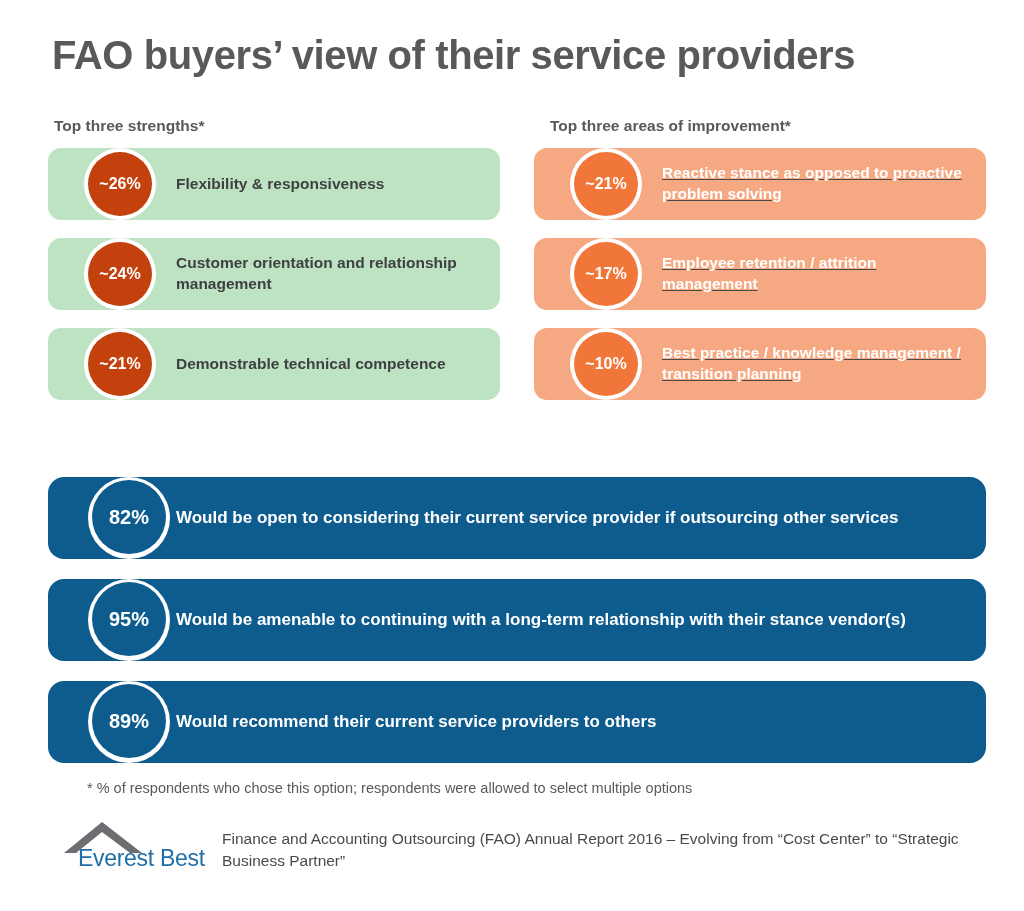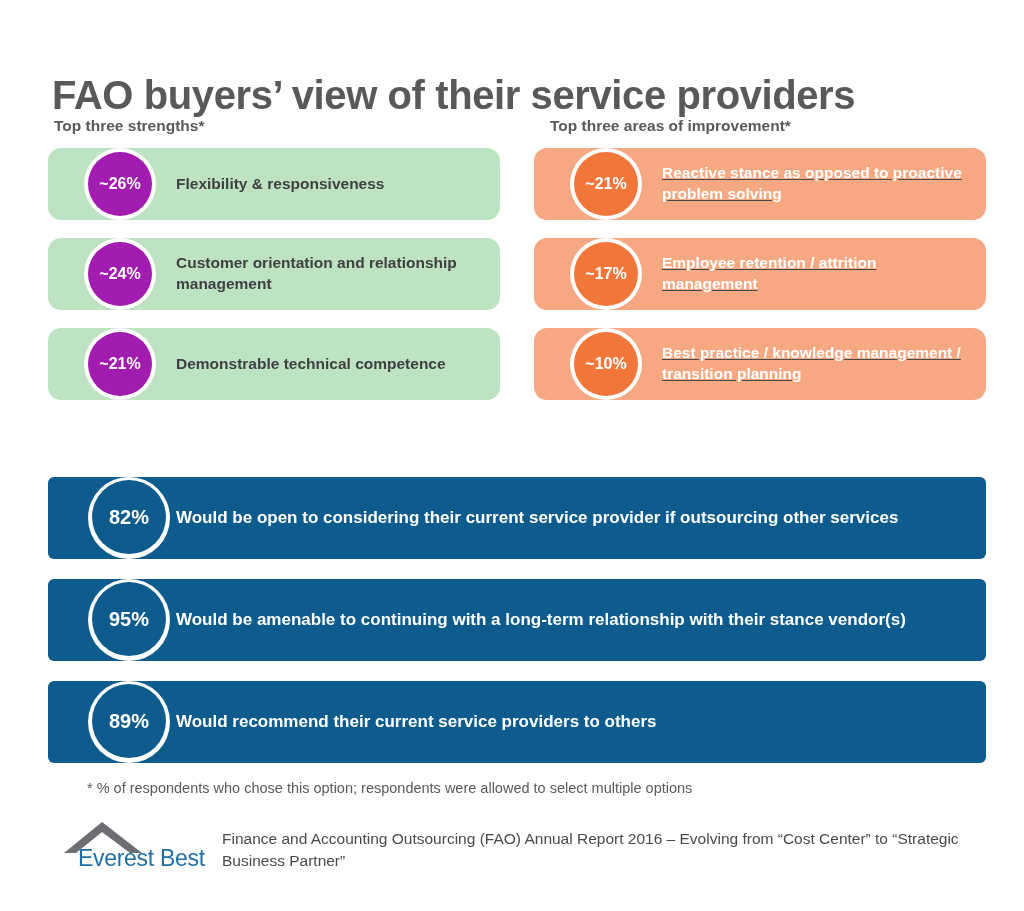--- a/index.html
+++ b/index.html
@@ -19,21 +19,20 @@
   
   .title {
     position: absolute;
     left: 52px;
     top: 33px;
     font-size: 40px;
     font-weight: bold;
     color: #58595b;
     letter-spacing: -0.4px;
     white-space: nowrap;
-    margin-top: 40px;
   }
 
   
   .col-head {
     position: absolute;
     font-size: 15.5px;
     font-weight: bold;
     color: #58595b;
     white-space: nowrap;
   }
@@ -85,34 +84,34 @@
   
   .small .pill-bar   { width: 452px; }
   .small .pill-ring  { left: 36px; top: 0px;  width: 72px; height: 72px; }
   .small .pill-circle{ left: 40px; top: 4px;  width: 64px; height: 64px; }
   .small .pill-value { font-size: 16px; }
   .small .pill-bar   { padding-left: 128px; padding-right: 18px; }
 
   
   .green .pill-bar    { background: #bee3c2; }
   .green .pill-label  { color: #3f4041; }
-  .green .pill-circle { background: #a21caf; }
+  .green .pill-circle { background: #c2410c; }
 
   
   .orange .pill-bar    { background: #f5a881; text-decoration: underline; }
   .orange .pill-label  { color: #ffffff; }
   .orange .pill-circle { background: #f1763a; }
 
   
   .wide { height: 82px; }
   .wide .pill-bar {
     width: 938px;
     height: 82px;
     background: #0e5c8e;
-    border-radius: 6px;
+    border-radius: 16px;
     padding-left: 128px;
     padding-right: 22px;
   }
   .wide .pill-ring {
     left: 40px; top: 0px; width: 82px; height: 82px;
     background: #ffffff;
   }
   .wide .pill-circle {
     left: 44px; top: 3px; width: 74px; height: 74px;
     background: #0e5c8e;

